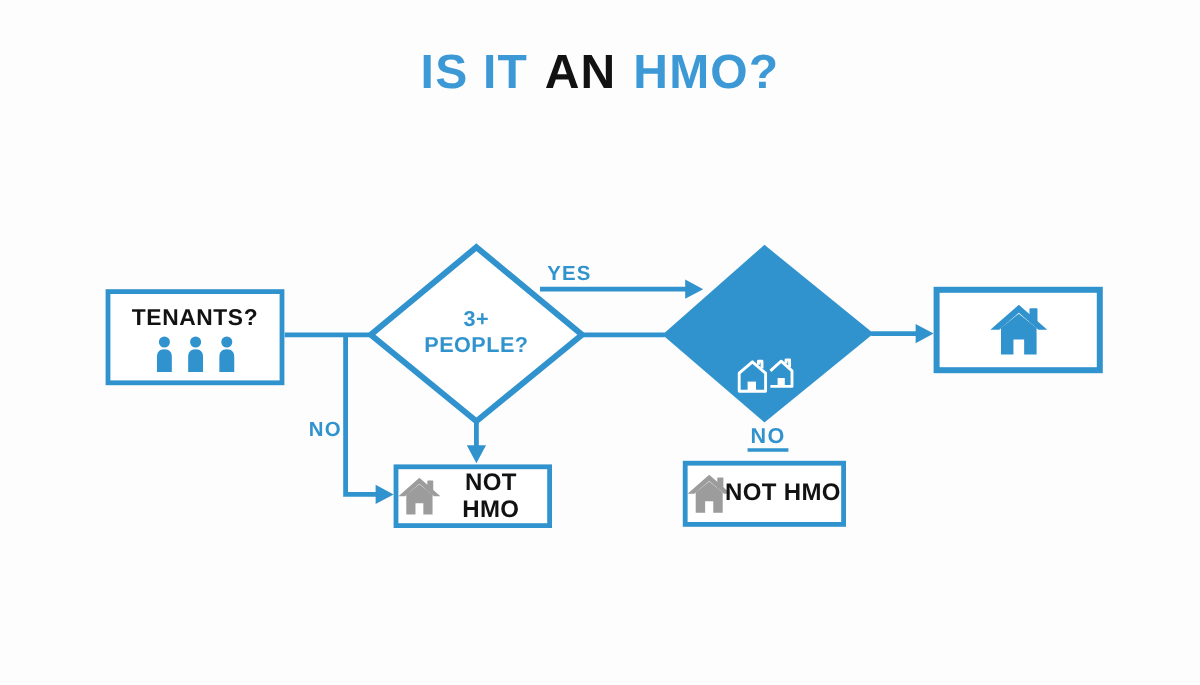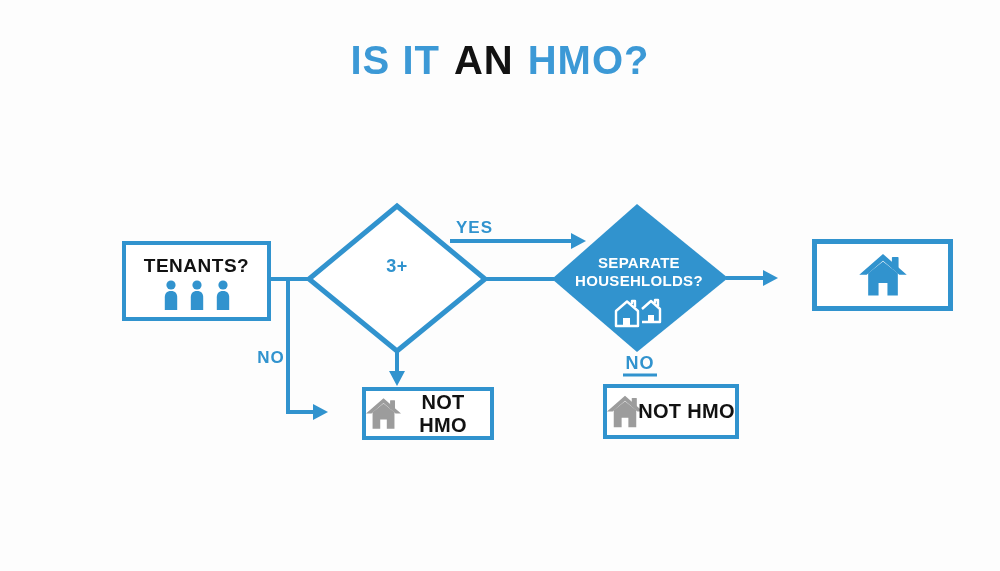--- a/index.html
+++ b/index.html
@@ -18,21 +18,21 @@
   
   .wires{position:absolute;left:0;top:0;width:1000px;height:571px;}
   .edge{stroke:var(--accent-blue);stroke-width:4;fill:none;}
   .edge.thin{stroke-width:3;}
   .arrowhead{fill:var(--accent-blue);stroke:none;}
   .diamond-white{fill:#ffffff;stroke:var(--accent-blue);stroke-width:5;}
   .diamond-blue{fill:var(--accent-blue);stroke:none;}
   
   .node{
     position:absolute;background:#ffffff;border:4px solid var(--accent-blue);
-    box-sizing:border-box;display:flex;align-items:center;justify-content:center;margin-left:34px;
+    box-sizing:border-box;display:flex;align-items:center;justify-content:center;
   }
   .node-tenants{left:88px;top:241px;width:149px;height:80px;flex-direction:column;padding-top:4px;}
   .node-tenants .node-label{font-size:19px;font-weight:bold;color:var(--text-black);letter-spacing:.5px;}
   .people-row{display:flex;gap:6px;margin-top:3px;align-items:flex-end;}
   .node-hmo{left:778px;top:239px;width:141px;height:72px;border-width:5px;}
   .node-nothmo{flex-direction:row;text-align:center;}
   .node-nothmo-left{left:328px;top:387px;width:132px;height:53px;}
   .node-nothmo-right{left:569px;top:384px;width:136px;height:55px;}
   .node-nothmo .node-label{font-size:20px;font-weight:bold;color:var(--text-black);margin-left:-5px;letter-spacing:.3px;}
   
@@ -99,26 +99,23 @@
       </svg>
       <svg class="icon" width="20" height="31" viewBox="0 0 20 31">
         <circle class="person-icon" cx="10" cy="5" r="4.6"></circle>
         <path class="person-icon" d="M10,11 C5.6,11 3.8,13.6 3.8,17.5 L3.8,30 L16.2,30 L16.2,17.5 C16.2,13.6 14.4,11 10,11 Z"></path>
       </svg>
     </div>
   </div>
 
   <div class="diamond-label label-people">
     <div>3+</div>
+    <div>PEOPLE?</div>
   </div>
 
-  <div class="diamond-label label-households">
-    <div>SEPARATE</div>
-    <div>HOUSEHLOLDS?</div>
-  </div>
   <div class="households-icon-holder">
     <svg class="icon" width="52" height="30" viewBox="0 0 52 30">
       <path class="house-outline" d="M29,11 L38,3 L47,11 L47,24 L29,24"></path>
       <path class="house-outline" d="M42,5 L42,2 L45,2 L45,8"></path>
       <rect class="house-outline-door" x="35" y="17" width="6" height="7"></rect>
       <path class="house-outline" d="M3,13 L14,3.5 L25,13 L25,28 L3,28 Z"></path>
       <path class="house-outline" d="M19,6 L19,3 L22,3 L22,9"></path>
       <rect class="house-outline-door" x="10" y="20" width="7" height="8"></rect>
     </svg>
   </div>

